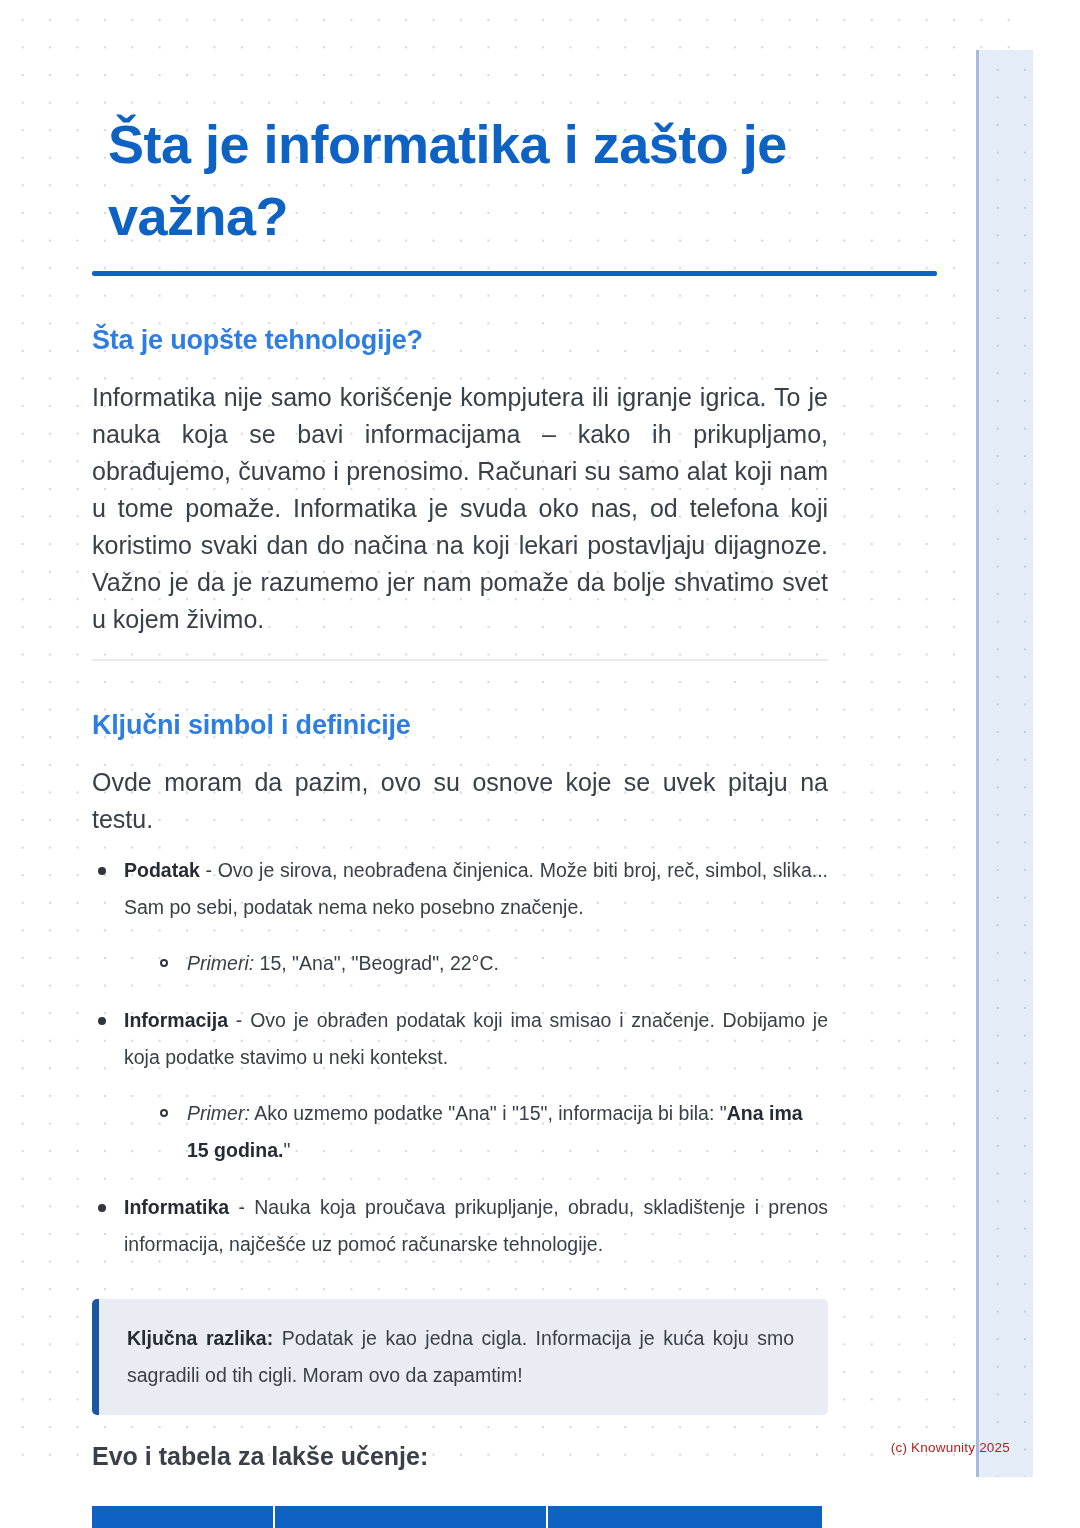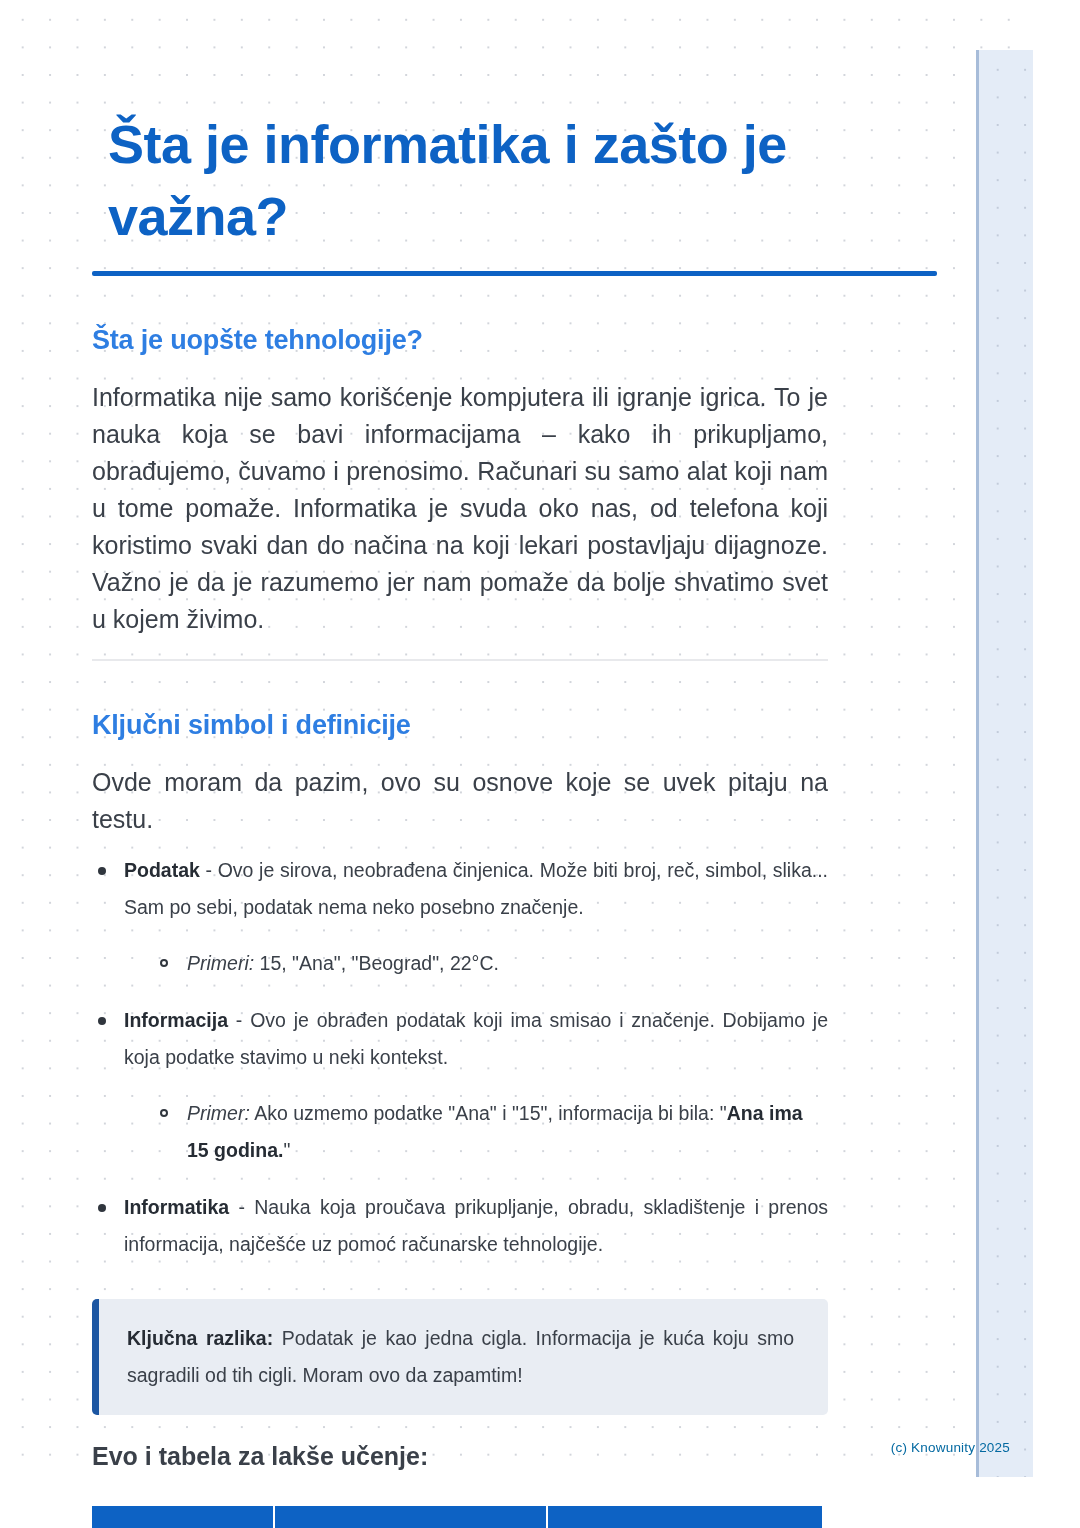--- a/index.html
+++ b/index.html
@@ -79,21 +79,21 @@
   }
   table.def-table th.sep{border-right:2px solid #ffffff;}
   table.def-table td{
     background:#ffffff;height:36px;
     border-right:1px solid #e8eaee;border-bottom:1px solid #e8eaee;
   }
   table.def-table td:first-child{border-left:1px solid #e8eaee;}
   .col-1{width:183px;}.col-2{width:273px;}.col-3{width:274px;}
   .footer{
     position:absolute;top:1440px;right:70px;
-    font-size:13.5px;color:#0369a1;letter-spacing:0.2px;
+    font-size:13.5px;color:#b91c1c;letter-spacing:0.2px;
   }
 </style>
 </head>
 <body>
 
 <div class="page">
   <div class="content">
 
     <h1 class="title">Šta je informatika i zašto je važna?</h1>
     <div class="title-rule"></div>

